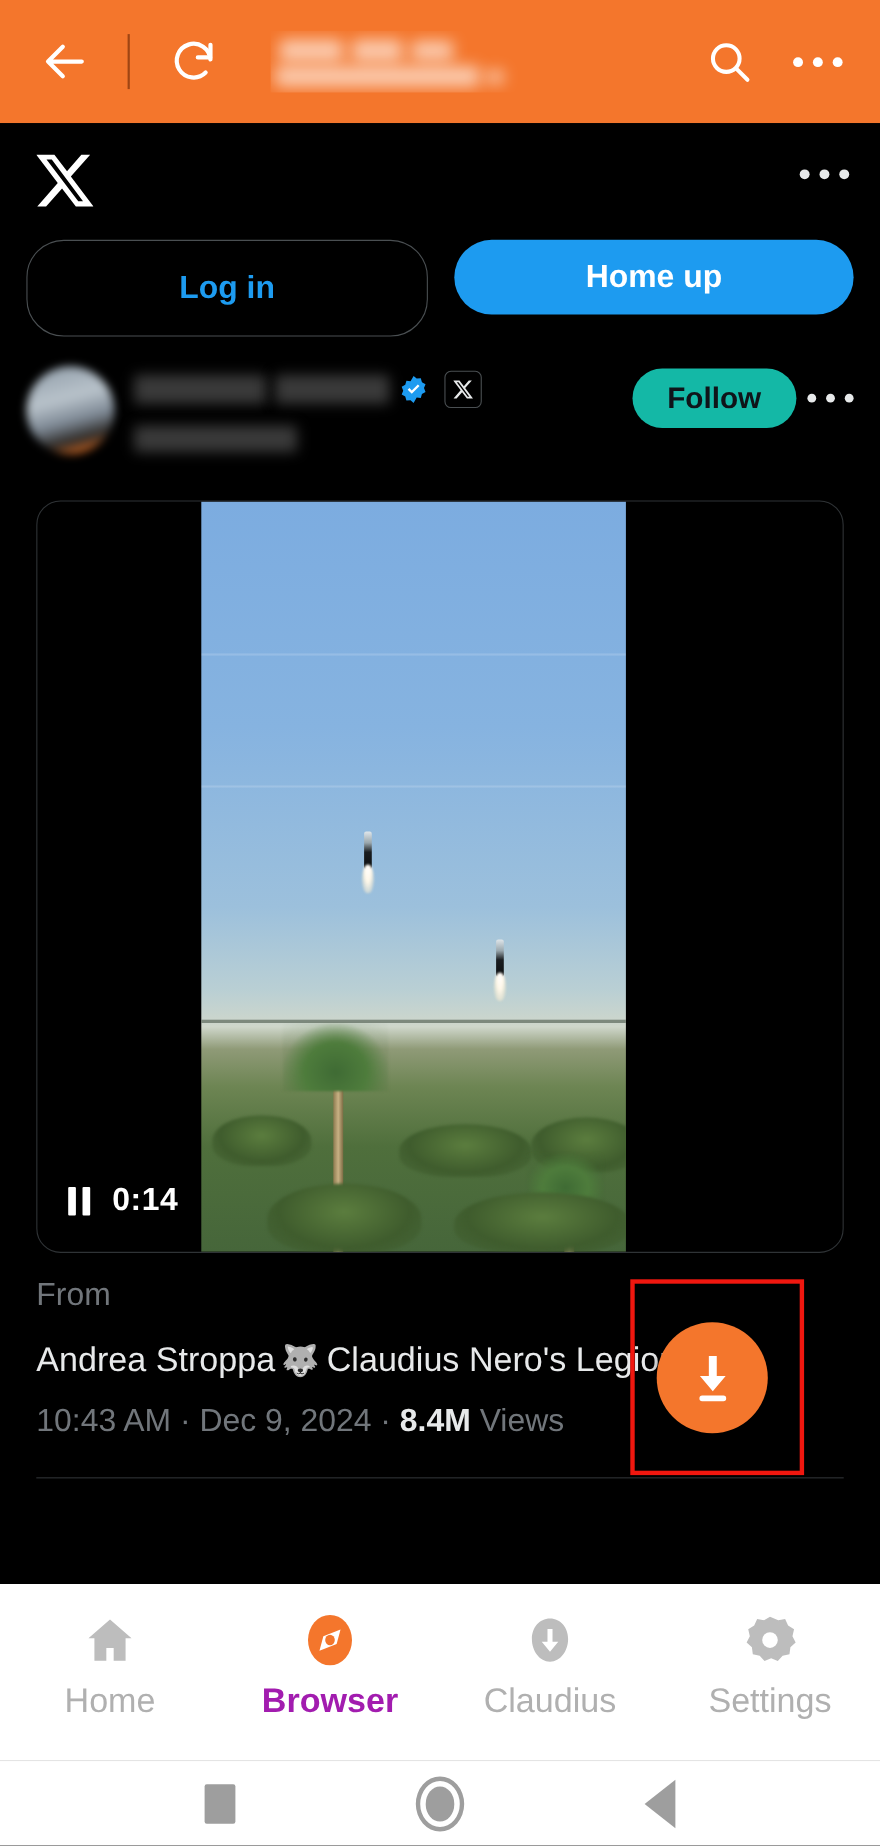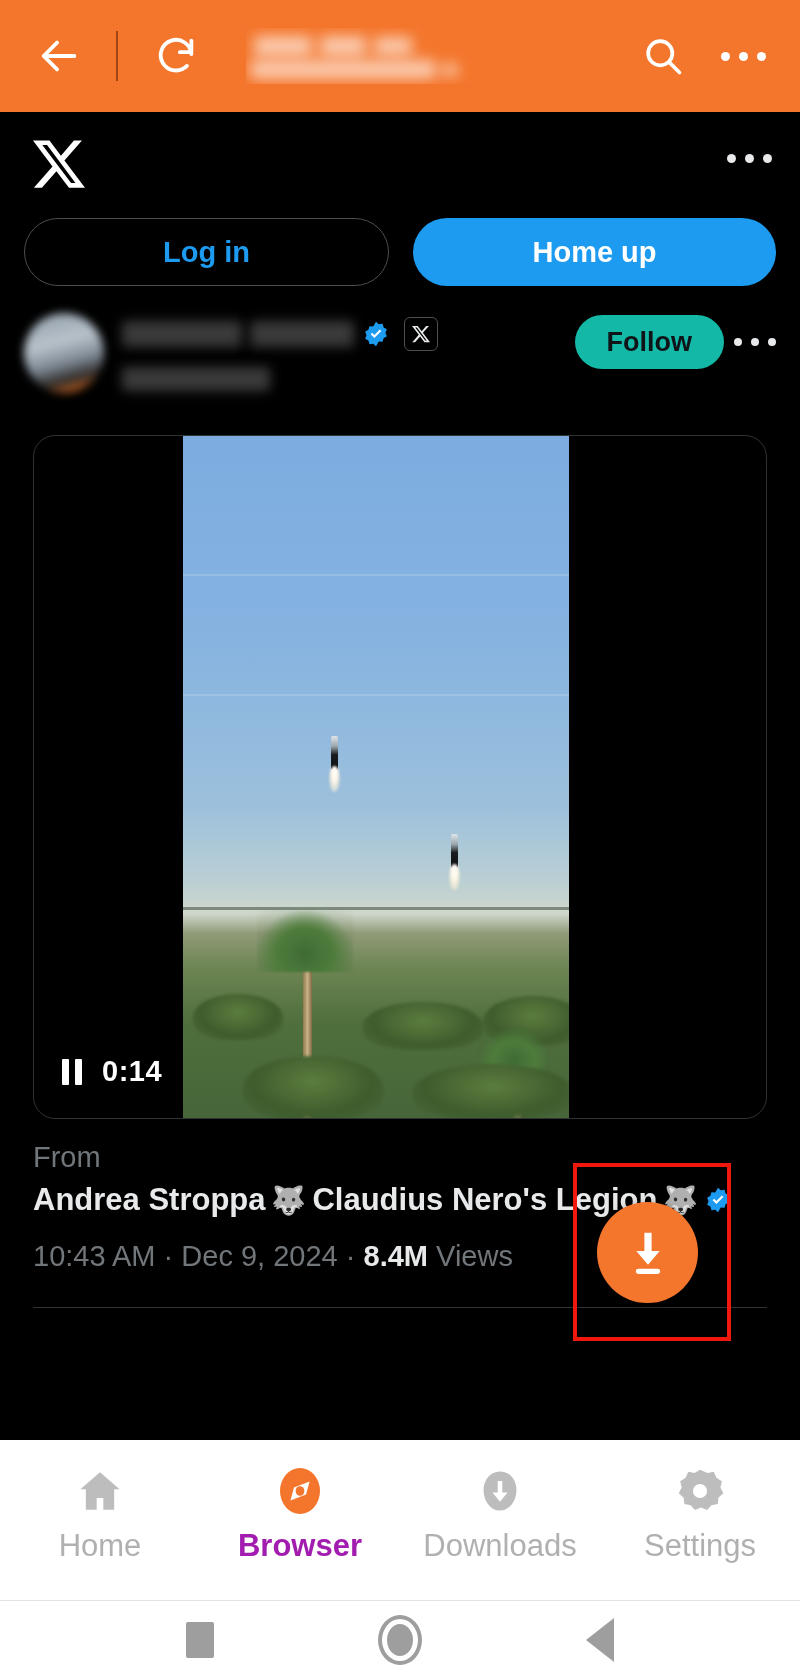--- a/index.html
+++ b/index.html
@@ -43,21 +43,21 @@
   
   .xpage { position: absolute; left: 0; top: 112px; width: 800px; bottom: 238px; background: #000; overflow: hidden; }
   .xhead { position: relative; height: 106px; }
   .xlogo { position: absolute; left: 33px; top: 25px; width: 52px; height: 54px; }
   .xhead-more { position: absolute; right: 28px; top: 42px; }
   .xhead-more i { background: #e7e9ea; width: 9px; height: 9px; }
 
   
   .auth-row { display: flex; gap: 24px; padding: 0 24px; }
   .btn-login {
-    flex: 1; height: 68px; border-radius: 34px;
+    flex: 1; height: 88px; border-radius: 34px;
     border: 1px solid #4a4f52; background: #000;
     color: #1d9bf0; font-size: 29px; font-weight: bold;
     display: flex; align-items: center; justify-content: center; cursor: pointer;
   }
   .btn-signup {
     flex: 1; height: 68px; border-radius: 34px; border: none;
     background: #1d9bf0; color: #fff; font-size: 29px; font-weight: bold;
     display: flex; align-items: center; justify-content: center; cursor: pointer;
   }
 
@@ -139,21 +139,21 @@
     position: absolute; left: 28px; bottom: 30px; display: flex; align-items: center; gap: 20px; z-index: 4;
   }
   .pause-ic { display: flex; gap: 6px; }
   .pause-ic b { display: block; width: 7px; height: 26px; background: #fff; border-radius: 1px; }
   .vid-time { color: #fff; font-size: 29px; font-weight: bold; letter-spacing: .5px; }
 
   
   .meta { padding: 22px 33px 0 33px; }
   .from-label { color: #71767b; font-size: 29px; }
   .author-line {
-    color: #e7e9ea; font-size: 31px; font-weight: bold; margin-top: 8px;
+    color: #e7e9ea; font-size: 31px; font-weight: normal; margin-top: 24px;
     display: flex; align-items: center; gap: 6px; white-space: nowrap;
   }
   .emoji { font-size: 28px; }
   .ts-line { margin-top: 22px; color: #71767b; font-size: 29px; }
   .ts-line b { color: #e7e9ea; }
   .divider-line { margin: 34px 33px 0 33px; height: 1px; background: #2f3336; }
 
   
   .highlight-box {
     position: absolute; left: 573px; top: 1163px; width: 158px; height: 178px;
@@ -371,21 +371,21 @@
       </span>
       <span class="nav-label">Browser</span>
     </div>
     <div class="nav-item">
       <span class="nav-ic">
         <svg width="50" height="50" viewBox="0 0 24 24">
           <path fill="#bdbdbd" d="M12 2.6c-4.7 0-7.9 4.1-7.9 8.9 0 5.2 3.4 9.9 7.9 9.9s7.9-4.7 7.9-9.9c0-4.8-3.2-8.9-7.9-8.9z"></path>
           <path fill="#fff" d="M10.9 7.2h2.2v5.5h2.5L12 17.1l-3.6-4.4h2.5z"></path>
         </svg>
       </span>
-      <span class="nav-label">Downloads</span>
+      <span class="nav-label">Claudius</span>
     </div>
     <div class="nav-item">
       <span class="nav-ic">
         <svg width="50" height="50" viewBox="0 0 24 24">
           <path fill="#bdbdbd" d="M12 1.8 9.4 3.3 6.4 2.8 5.1 5.6 2.5 7.3l.7 3-1.4 2.8 2.3 2 .4 3.1 3 .6 2.1 2.3 2.9-1.2 2.9 1.2 2.1-2.3 3-.6.4-3.1 2.3-2-1.4-2.8.7-3-2.6-1.7-1.3-2.8-3 .5z"></path>
           <circle cx="12" cy="12" r="3.4" fill="#fff"></circle>
         </svg>
       </span>
       <span class="nav-label">Settings</span>
     </div>

